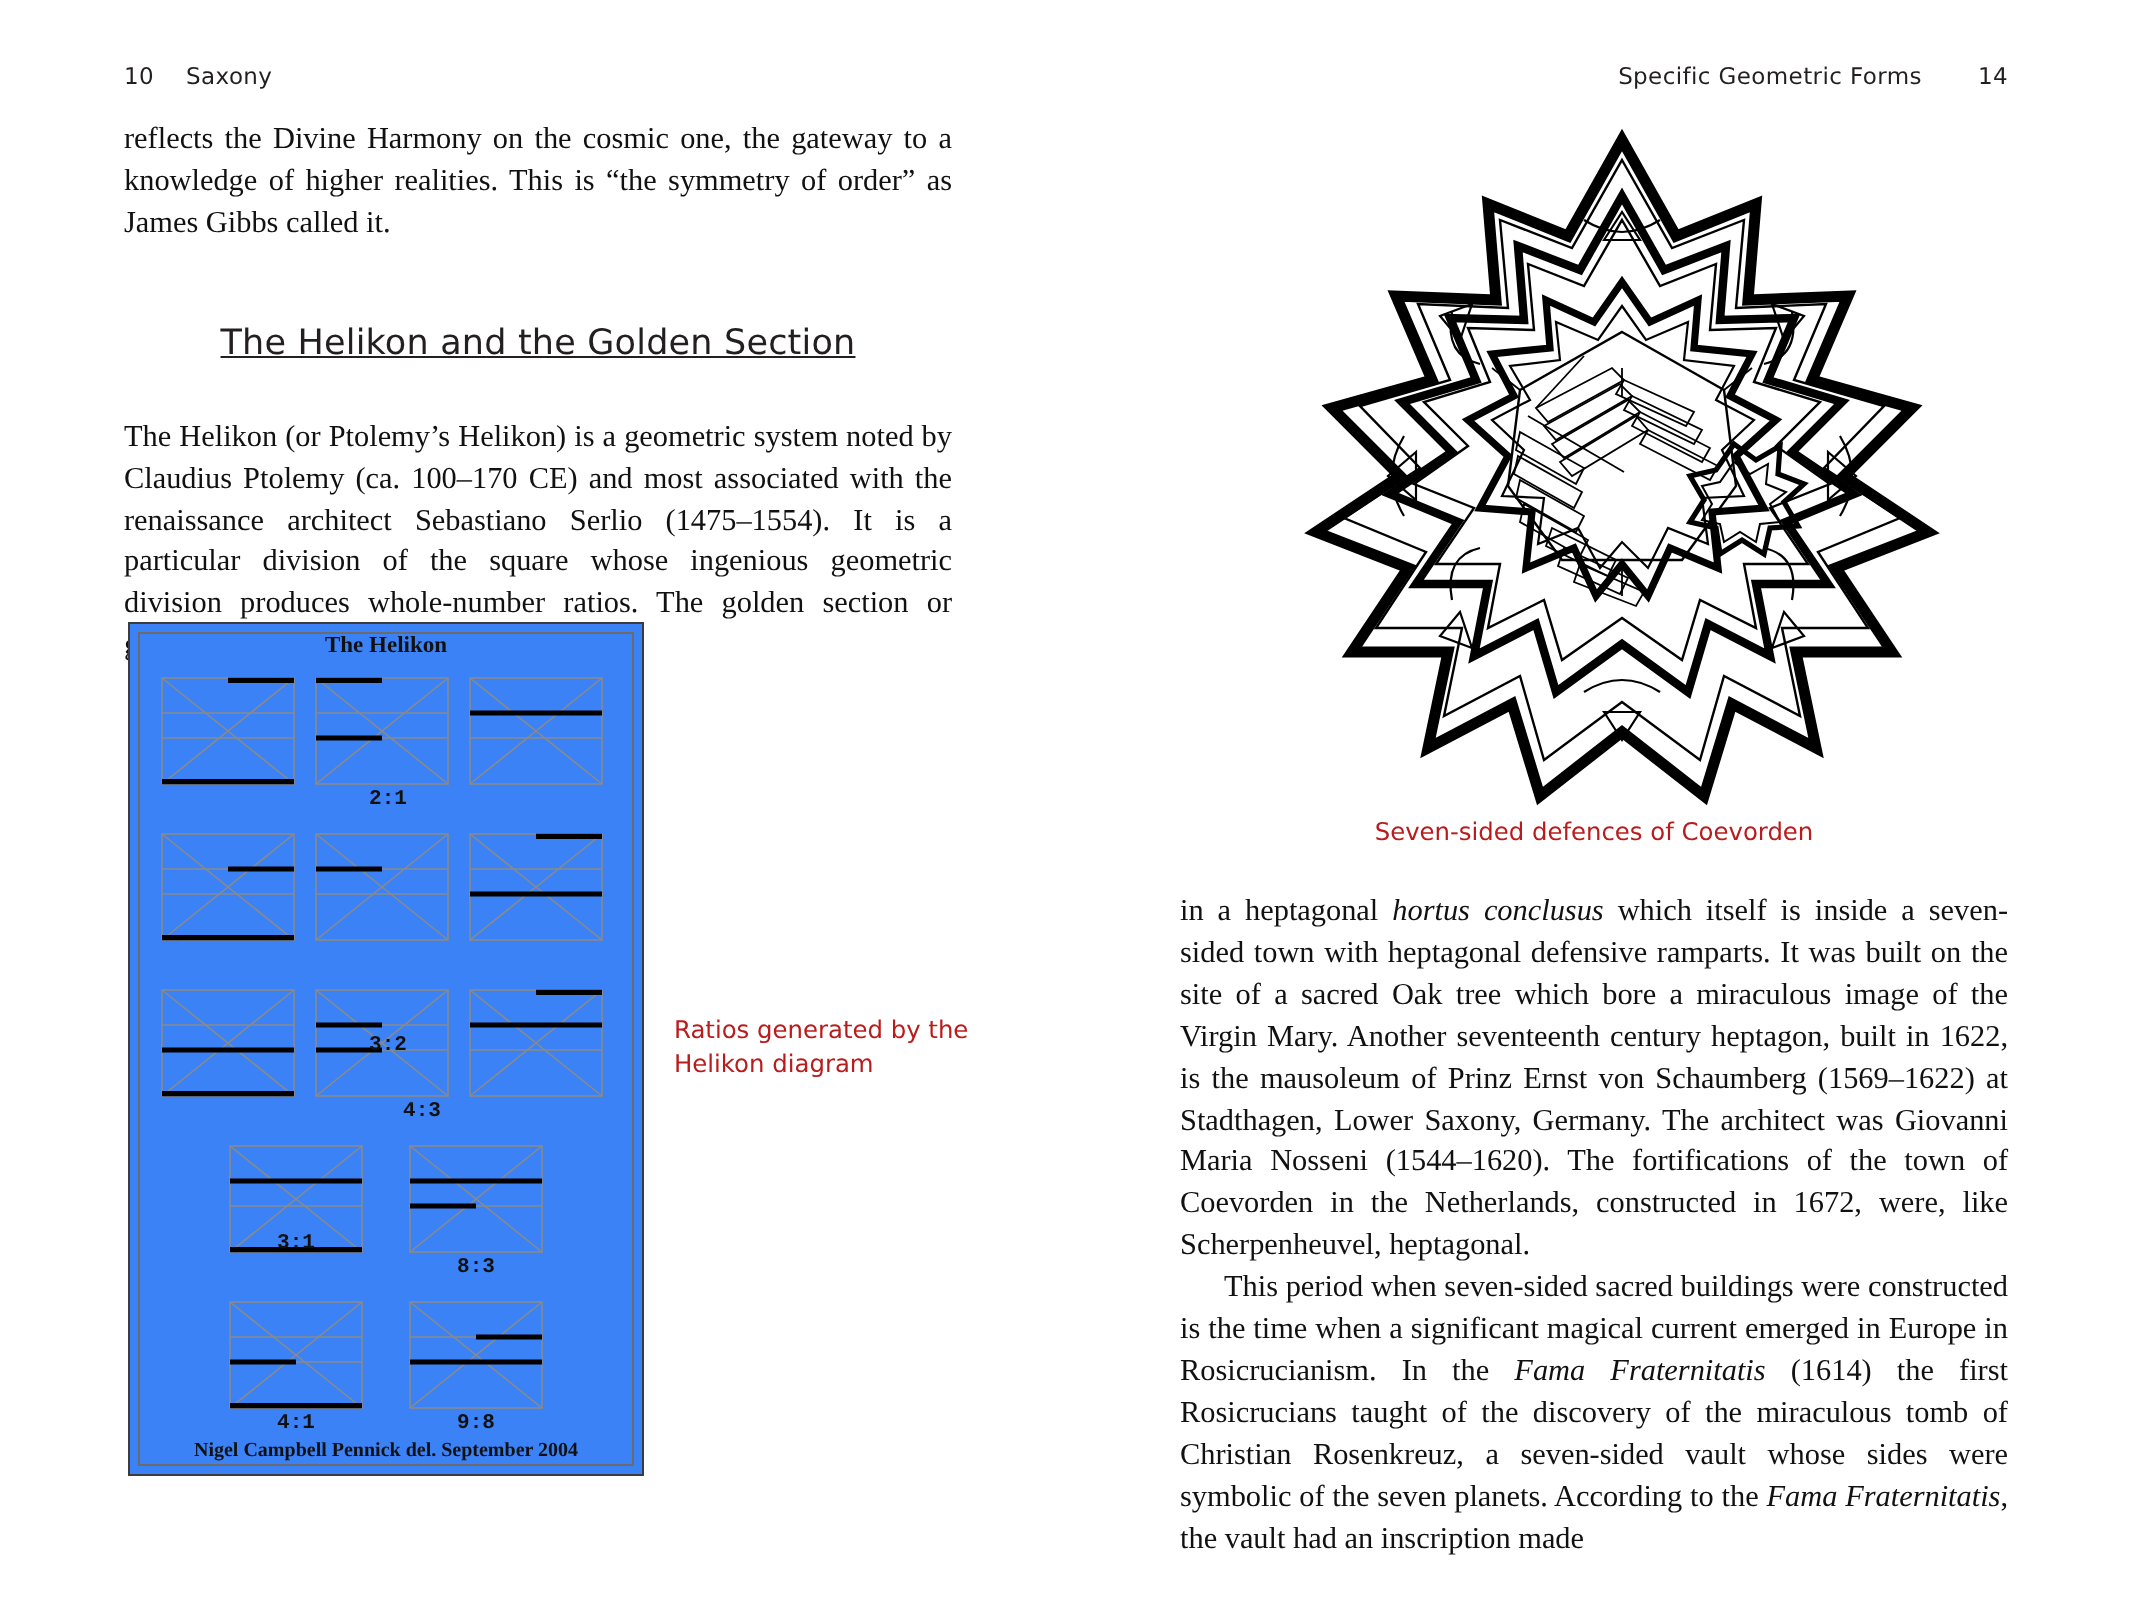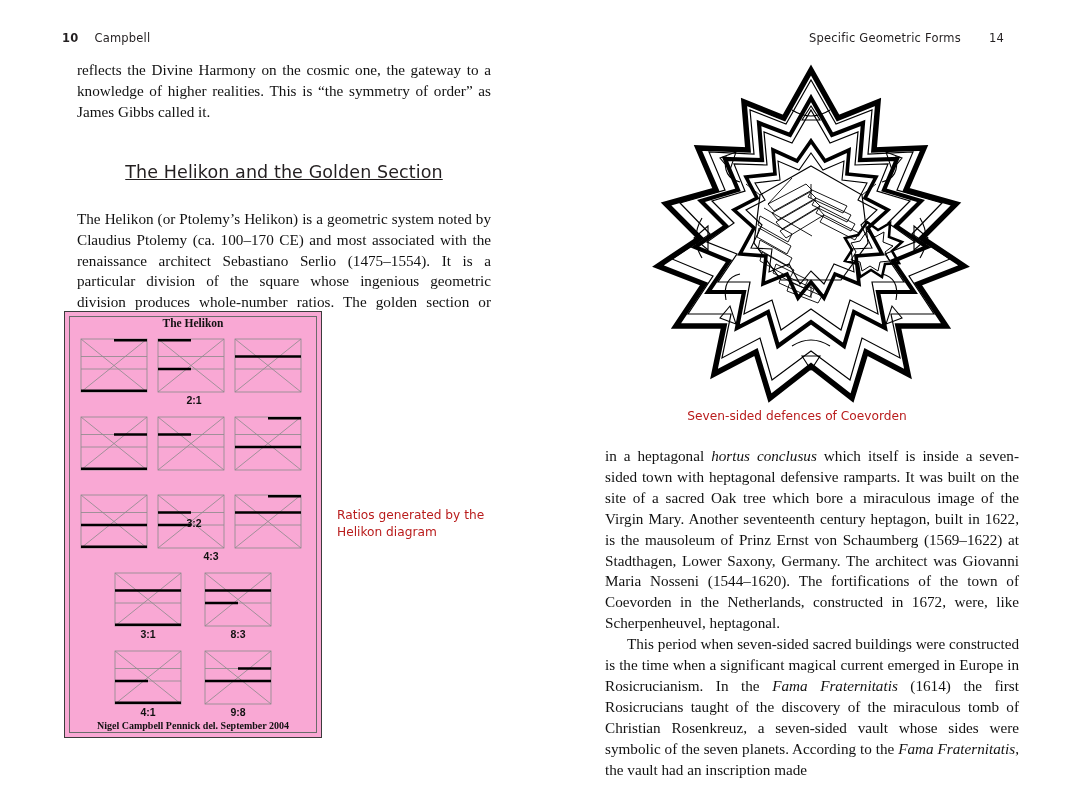--- a/index.html
+++ b/index.html
@@ -21,28 +21,27 @@
     position: absolute;
     top: 31px;
     font-family: "DejaVu Sans", sans-serif;
     font-size: 11.5px;
     letter-spacing: 0.2px;
     color: #231f20;
     white-space: nowrap;
   }
   .runhead-left  { left: 62px; }
   .runhead-right { right: 62px; text-align: right; }
-  .runhead .folio-left  { margin-right: 16px; font-weight: bold; }
+  .runhead .folio-left  { margin-right: 16px; }
   .runhead .folio-right { margin-left: 28px; }
 
   
   .col {
     position: absolute;
     width: 414px;
-    margin-left: 15px;
   }
   .col-left  { left: 62px;  top: 60px; }
   .col-right { left: 590px; top: 446px; }
 
   p.body {
     margin: 0;
     font-size: 15.2px;
     line-height: 20.9px;
     text-align: justify;
     text-justify: inter-word;
@@ -67,21 +66,21 @@
 
   i, em { font-style: italic; }
 
   
   .plate {
     position: absolute;
     left: 64px;
     top: 311px;
     width: 258px;
     height: 427px;
-    background: #f9a8d4;
+    background: #3b82f6;
     border: 1.5px solid #3c3c3c;
     box-sizing: border-box;
   }
   .plate-inner {
     position: absolute;
     left: 4px; top: 4px; right: 4px; bottom: 4px;
     border: 1px solid #6b6b6b;
     box-sizing: border-box;
   }
   .plate-title {
@@ -99,21 +98,21 @@
     left: 0; right: 0;
     bottom: 6px;
     text-align: center;
     font-family: "Liberation Serif", serif;
     font-weight: bold;
     font-size: 10px;
     color: #111;
   }
   .ratio-label {
     position: absolute;
-    font-family: Liberation Sans, sans-serif;
+    font-family: Liberation Mono, monospace;
     font-weight: bold;
     font-size: 10.5px;
     color: #111;
     text-align: center;
     width: 40px;
   }
   .cell { position: absolute; }
 
   
   .figcaption {
@@ -132,21 +131,21 @@
     left: 616px;
     top: 58px;
     width: 390px;
     height: 345px;
   }
 </style>
 </head>
 <body>
 
 <div class="runhead runhead-left">
-  <span class="folio-left">10</span><span>Campbell</span>
+  <span class="folio-left">10</span><span>Saxony</span>
 </div>
 <div class="runhead runhead-right">
   <span>Specific Geometric Forms</span><span class="folio-right">14</span>
 </div>
 
 <div class="col col-left">
   <p class="body noindent">reflects the Divine Harmony on the cosmic one, the gateway to a knowledge of higher realities. This is “the symmetry of order” as James Gibbs called it.</p>
   <div class="gap-before-title"></div>
   <h2 class="section-title">The Helikon and the Golden Section</h2>
   <div class="gap-after-title"></div>
@@ -268,21 +267,21 @@
       <line x1="50" y1="369" x2="83" y2="369"></line>
       <line x1="50" y1="390.8" x2="116" y2="390.8"></line>
       <line x1="173" y1="356.5" x2="206" y2="356.5"></line>
       <line x1="140" y1="369" x2="206" y2="369"></line>
     </g>
   </svg>
 
   <div class="ratio-label" style="left:109px; top:82px;">2:1</div>
   <div class="ratio-label" style="left:109px; top:160px;margin-top:45px;">3:2</div>
   <div class="ratio-label" style="left:126px; top:238px;">4:3</div>
-  <div class="ratio-label" style="left:63px;  top:316px;">3:1</div>
+  <div class="ratio-label" style="left:63px;  top:304px;">3:1</div>
   <div class="ratio-label" style="left:153px; top:316px;">8:3</div>
   <div class="ratio-label" style="left:63px;  top:394px;">4:1</div>
   <div class="ratio-label" style="left:153px; top:394px;">9:8</div>
 
   <div class="plate-credit">Nigel Campbell Pennick del. September 2004</div>
 </div>
 
 <div class="figcaption cap-helikon">Ratios generated by the Helikon diagram</div>
 
 <div class="star-figure">

